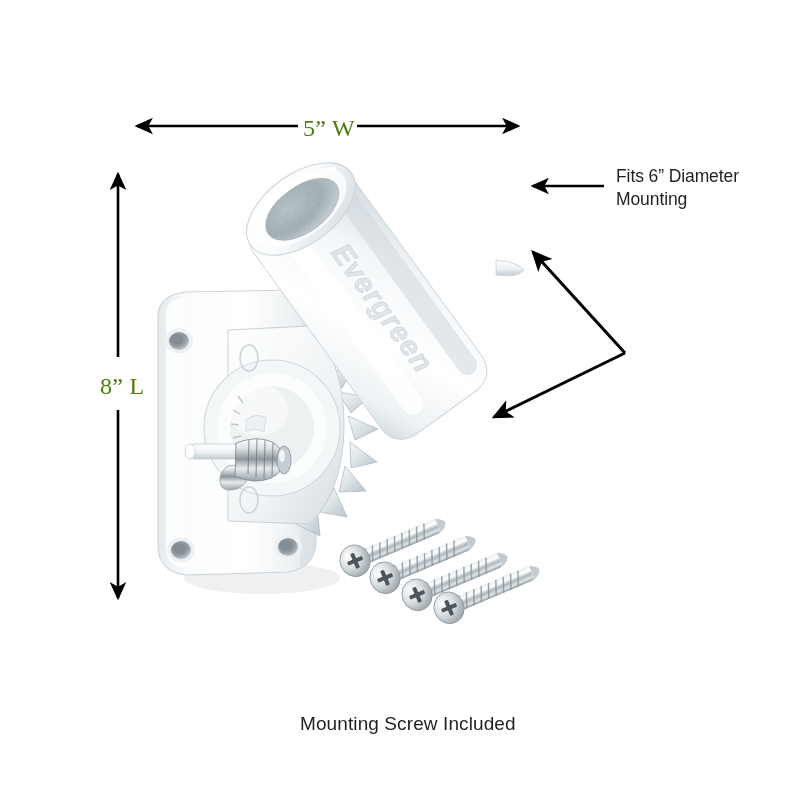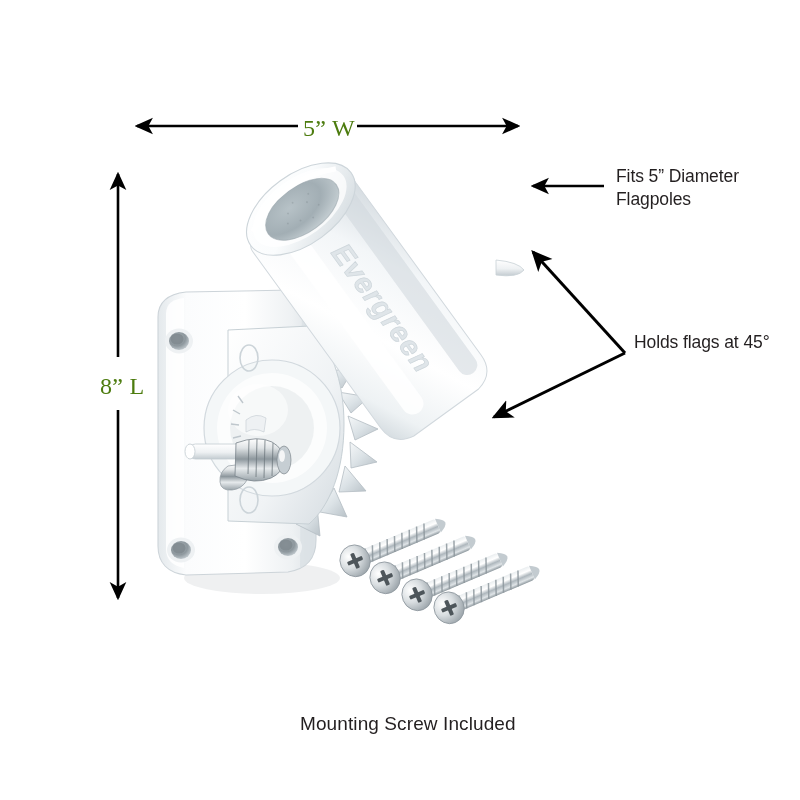--- a/index.html
+++ b/index.html
@@ -368,20 +368,19 @@
     <g fill="none" stroke="#000000" stroke-width="3">
       <line x1="625" y1="353" x2="533" y2="252" marker-end="url(#arrowEnd)"></line>
       <line x1="625" y1="353" x2="494" y2="417" marker-end="url(#arrowEnd)"></line>
     </g>
   </svg>
 
   <div class="dim-text" style="left:303px; top:115px;">5” W</div>
 
   <div class="dim-text" style="left:100px; top:373px;">8” L</div>
 
-  <div class="anno-text" style="left:616px; top:165px;">Fits 5” Diameter</div>
-  <div class="anno-text" style="left:616px; top:188px;">Flagpoles</div>
-
-  <div class="anno-text" style="left:634px; top:331px;">Holds flags at 45°</div>
+  <div class="anno-text" style="left:616px; top:165px;">Fits 6” Diameter</div>
+  <div class="anno-text" style="left:616px; top:188px;">Mounting</div>
+
 
   <div class="caption-text" style="left:284px; top:713px;margin-left:16px;">Mounting Screw Included</div>
 
 </div>
 
 </body></html>

